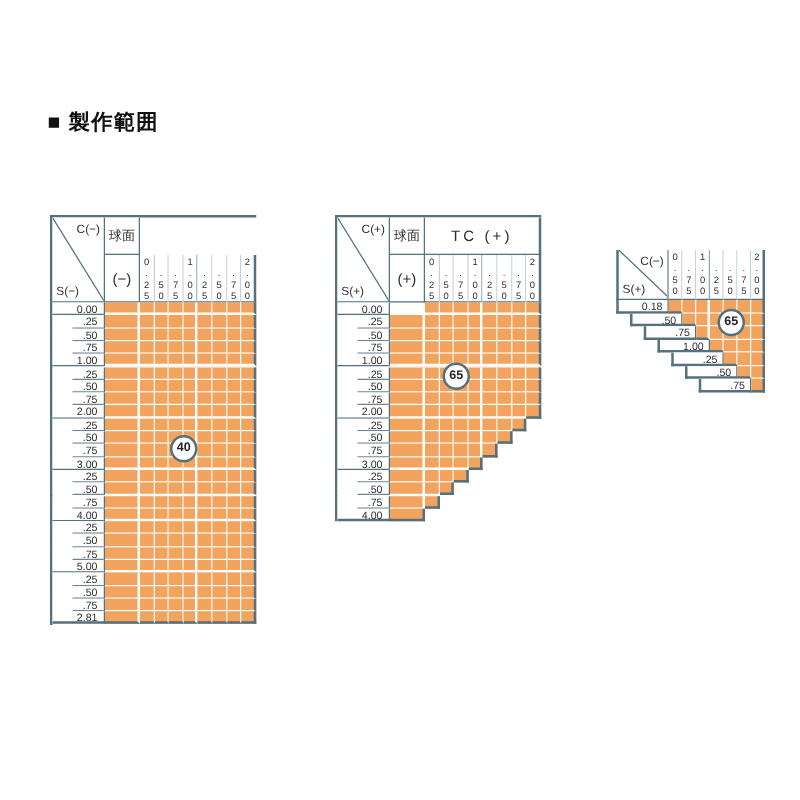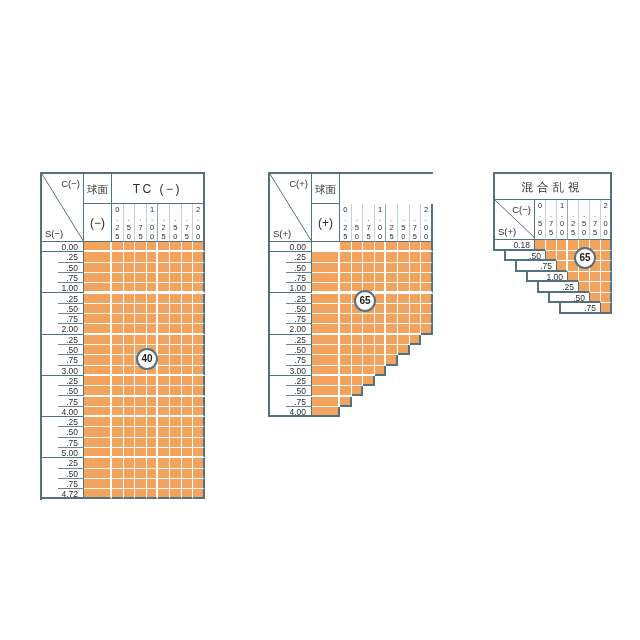--- a/index.html
+++ b/index.html
@@ -5,30 +5,30 @@
   html,body{margin:0;padding:0;background:#ffffff;}
   #canvas{position:relative;width:640px;height:640px;background:#ffffff;overflow:hidden;
           font-family:"Liberation Sans","DejaVu Sans",sans-serif;color:#2e2e2e;}
   #page-title{position:absolute;left:38px;top:86px;font-size:17px;font-weight:bold;
               color:#111;letter-spacing:1px;}
 </style>
 </head>
 <body>
 
 <div id="canvas">
+  <div id="page-title">■ 製作範囲</div>
 <div style="position: absolute; box-sizing: border-box; left: 40px; top: 172px; width: 164.8px; height: 327.5px; border-top: 2px solid rgb(83, 113, 127); border-left: 2px solid rgb(83, 113, 127); background: transparent;">
       <div style="position: absolute; box-sizing: border-box; left: 0px; top: 0px; width: 42px; height: 68px; background: rgb(255, 255, 255); border-right: 1px solid rgb(83, 113, 127); border-bottom: 1.5px solid rgb(83, 113, 127); overflow: hidden;">
         <div style="position: absolute; box-sizing: border-box; left: 0px; top: 0px; width: 42px; height: 68px;"><svg width="42" height="68">
             <line x1="0" y1="0" x2="42" y2="68" stroke="#53717F" stroke-width="1"></line>
           </svg></div>
         <div style="position: absolute; box-sizing: border-box; right: 3px; top: 4px; font-size: 9.5px; left: auto;">C(−)</div>
         <div style="position: absolute; box-sizing: border-box; left: 3px; bottom: 2px; top: auto; font-size: 9.5px;">S(−)</div>
       </div>
       <div style="position: absolute; box-sizing: border-box; left: 42px; top: 0px; width: 28px; height: 30px; background: rgb(255, 255, 255); border-right: 1px solid rgb(83, 113, 127); border-bottom: 1px solid rgb(83, 113, 127); text-align: center; font-size: 10.5px; line-height: 30px;">球面</div>
-      <div style="position: absolute; box-sizing: border-box; left: 70px; top: 0px; width: 92.8px; height: 30px; background: rgb(255, 255, 255); border-right: 2px solid rgb(83, 113, 127); border-bottom: 1px solid rgb(83, 113, 127); text-align: center; font-size: 12px; letter-spacing: 2.5px; line-height: 30px;">TC (−)</div>
       <div style="position: absolute; box-sizing: border-box; left: 42px; top: 30px; width: 28px; height: 38px; background: rgb(255, 255, 255); border-right: 1px solid rgb(83, 113, 127); border-bottom: 1.5px solid rgb(83, 113, 127); text-align: center; font-size: 12px; line-height: 38px;">(−)</div>
       <div style="position: absolute; box-sizing: border-box; left: 70px; top: 30px; width: 11.6px; height: 38px; background: rgb(255, 255, 255); border-right: 1px solid rgb(199, 208, 212); border-bottom: 1.5px solid rgb(83, 113, 127); text-align: center; font-size: 7.5px; line-height: 9px; padding-top: 1px; color: rgb(46, 46, 46);">
         <div style="position: relative; box-sizing: border-box; height: 9px; text-align: center;">0</div>
         <div style="position: relative; box-sizing: border-box; height: 9px; text-align: center;">.</div>
         <div style="position: relative; box-sizing: border-box; height: 9px; text-align: center;">2</div>
         <div style="position: relative; box-sizing: border-box; height: 9px; text-align: center;">5</div>
       </div>
       <div style="position: absolute; box-sizing: border-box; left: 81.6px; top: 30px; width: 11.6px; height: 38px; background: rgb(255, 255, 255); border-right: 1px solid rgb(199, 208, 212); border-bottom: 1.5px solid rgb(83, 113, 127); text-align: center; font-size: 7.5px; line-height: 9px; padding-top: 1px; color: rgb(46, 46, 46);">
         <div style="position: relative; box-sizing: border-box; height: 9px; text-align: center;"></div>
         <div style="position: relative; box-sizing: border-box; height: 9px; text-align: center;">.</div>
@@ -304,41 +304,42 @@
       <div style="position: absolute; box-sizing: border-box; left: 0px; top: 304.9px; width: 42px; height: 10.3px; background: rgb(255, 255, 255); border-right: 1px solid rgb(83, 113, 127); text-align: right; padding-right: 5px; font-size: 8.5px; line-height: 10.3px; color: rgb(46, 46, 46); border-bottom: none;">.75<div style="position: absolute; box-sizing: border-box; inset: auto 0px 0px 38%; height: 0px; border-bottom: 1px solid rgb(109, 133, 147);"></div></div>
       <div style="position: absolute; box-sizing: border-box; left: 42px; top: 304.9px; width: 28px; height: 10.3px; background: rgb(242, 164, 95); border-right: 2px solid rgb(255, 255, 255); border-bottom: 1px solid rgb(255, 255, 255);"></div>
       <div style="position: absolute; box-sizing: border-box; left: 70px; top: 304.9px; width: 11.6px; height: 10.3px; background: rgb(242, 164, 95); border-right: 1px solid rgb(255, 255, 255); border-bottom: 1px solid rgb(255, 255, 255);"></div>
       <div style="position: absolute; box-sizing: border-box; left: 81.6px; top: 304.9px; width: 11.6px; height: 10.3px; background: rgb(242, 164, 95); border-right: 1px solid rgb(255, 255, 255); border-bottom: 1px solid rgb(255, 255, 255);"></div>
       <div style="position: absolute; box-sizing: border-box; left: 93.2px; top: 304.9px; width: 11.6px; height: 10.3px; background: rgb(242, 164, 95); border-right: 1px solid rgb(255, 255, 255); border-bottom: 1px solid rgb(255, 255, 255);"></div>
       <div style="position: absolute; box-sizing: border-box; left: 104.8px; top: 304.9px; width: 11.6px; height: 10.3px; background: rgb(242, 164, 95); border-right: 2px solid rgb(255, 255, 255); border-bottom: 1px solid rgb(255, 255, 255);"></div>
       <div style="position: absolute; box-sizing: border-box; left: 116.4px; top: 304.9px; width: 11.6px; height: 10.3px; background: rgb(242, 164, 95); border-right: 1px solid rgb(255, 255, 255); border-bottom: 1px solid rgb(255, 255, 255);"></div>
       <div style="position: absolute; box-sizing: border-box; left: 128px; top: 304.9px; width: 11.6px; height: 10.3px; background: rgb(242, 164, 95); border-right: 1px solid rgb(255, 255, 255); border-bottom: 1px solid rgb(255, 255, 255);"></div>
       <div style="position: absolute; box-sizing: border-box; left: 139.6px; top: 304.9px; width: 11.6px; height: 10.3px; background: rgb(242, 164, 95); border-right: 1px solid rgb(255, 255, 255); border-bottom: 1px solid rgb(255, 255, 255);"></div>
       <div style="position: absolute; box-sizing: border-box; left: 151.2px; top: 304.9px; width: 11.6px; height: 10.3px; background: rgb(242, 164, 95); border-right: 2px solid rgb(83, 113, 127); border-bottom: 1px solid rgb(255, 255, 255);"></div>
-      <div style="position: absolute; box-sizing: border-box; left: 0px; top: 315.2px; width: 42px; height: 10.3px; background: rgb(255, 255, 255); border-right: 1px solid rgb(83, 113, 127); text-align: right; padding-right: 5px; font-size: 8.5px; line-height: 10.3px; color: rgb(46, 46, 46); border-bottom: 2px solid rgb(83, 113, 127);">4.72</div>
+      <div style="position: absolute; box-sizing: border-box; left: 0px; top: 315.2px; width: 42px; height: 10.3px; background: rgb(255, 255, 255); border-right: 1px solid rgb(83, 113, 127); text-align: right; padding-right: 5px; font-size: 8.5px; line-height: 10.3px; color: rgb(46, 46, 46); border-bottom: 2px solid rgb(83, 113, 127);">2.81</div>
       <div style="position: absolute; box-sizing: border-box; left: 42px; top: 315.2px; width: 28px; height: 10.3px; background: rgb(242, 164, 95); border-right: 2px solid rgb(255, 255, 255); border-bottom: 2px solid rgb(83, 113, 127);"></div>
       <div style="position: absolute; box-sizing: border-box; left: 70px; top: 315.2px; width: 11.6px; height: 10.3px; background: rgb(242, 164, 95); border-right: 1px solid rgb(255, 255, 255); border-bottom: 2px solid rgb(83, 113, 127);"></div>
       <div style="position: absolute; box-sizing: border-box; left: 81.6px; top: 315.2px; width: 11.6px; height: 10.3px; background: rgb(242, 164, 95); border-right: 1px solid rgb(255, 255, 255); border-bottom: 2px solid rgb(83, 113, 127);"></div>
       <div style="position: absolute; box-sizing: border-box; left: 93.2px; top: 315.2px; width: 11.6px; height: 10.3px; background: rgb(242, 164, 95); border-right: 1px solid rgb(255, 255, 255); border-bottom: 2px solid rgb(83, 113, 127);"></div>
       <div style="position: absolute; box-sizing: border-box; left: 104.8px; top: 315.2px; width: 11.6px; height: 10.3px; background: rgb(242, 164, 95); border-right: 2px solid rgb(255, 255, 255); border-bottom: 2px solid rgb(83, 113, 127);"></div>
       <div style="position: absolute; box-sizing: border-box; left: 116.4px; top: 315.2px; width: 11.6px; height: 10.3px; background: rgb(242, 164, 95); border-right: 1px solid rgb(255, 255, 255); border-bottom: 2px solid rgb(83, 113, 127);"></div>
       <div style="position: absolute; box-sizing: border-box; left: 128px; top: 315.2px; width: 11.6px; height: 10.3px; background: rgb(242, 164, 95); border-right: 1px solid rgb(255, 255, 255); border-bottom: 2px solid rgb(83, 113, 127);"></div>
       <div style="position: absolute; box-sizing: border-box; left: 139.6px; top: 315.2px; width: 11.6px; height: 10.3px; background: rgb(242, 164, 95); border-right: 1px solid rgb(255, 255, 255); border-bottom: 2px solid rgb(83, 113, 127);"></div>
       <div style="position: absolute; box-sizing: border-box; left: 151.2px; top: 315.2px; width: 11.6px; height: 10.3px; background: rgb(242, 164, 95); border-right: 2px solid rgb(83, 113, 127); border-bottom: 2px solid rgb(83, 113, 127);"></div>
       <div style="position: absolute; box-sizing: border-box; left: 94px; top: 174px; width: 22px; height: 22px; border: 2px solid rgb(83, 113, 127); border-radius: 50%; background: rgb(255, 255, 255); text-align: center; font-size: 10px; font-weight: bold; line-height: 18px; color: rgb(34, 34, 34); z-index: 5;">40</div>
     </div>
     <div style="position: absolute; box-sizing: border-box; left: 268px; top: 172px; width: 164.8px; height: 245.1px; border-top: 2px solid rgb(83, 113, 127); border-left: 2px solid rgb(83, 113, 127); background: transparent;">
       <div style="position: absolute; box-sizing: border-box; left: 0px; top: 0px; width: 42px; height: 68px; background: rgb(255, 255, 255); border-right: 1px solid rgb(83, 113, 127); border-bottom: 1.5px solid rgb(83, 113, 127); overflow: hidden;">
         <div style="position: absolute; box-sizing: border-box; left: 0px; top: 0px; width: 42px; height: 68px;"><svg width="42" height="68">
             <line x1="0" y1="0" x2="42" y2="68" stroke="#53717F" stroke-width="1"></line>
           </svg></div>
         <div style="position: absolute; box-sizing: border-box; right: 3px; top: 4px; font-size: 9.5px; left: auto;">C(+)</div>
         <div style="position: absolute; box-sizing: border-box; left: 3px; bottom: 2px; top: auto; font-size: 9.5px;">S(+)</div>
       </div>
       <div style="position: absolute; box-sizing: border-box; left: 42px; top: 0px; width: 28px; height: 30px; background: rgb(255, 255, 255); border-right: 1px solid rgb(83, 113, 127); border-bottom: 1px solid rgb(83, 113, 127); text-align: center; font-size: 10.5px; line-height: 30px;">球面</div>
+      <div style="position: absolute; box-sizing: border-box; left: 70px; top: 0px; width: 92.8px; height: 30px; background: rgb(255, 255, 255); border-right: 2px solid rgb(83, 113, 127); border-bottom: 1px solid rgb(83, 113, 127); text-align: center; font-size: 12px; letter-spacing: 2.5px; line-height: 30px;">TC (+)</div>
       <div style="position: absolute; box-sizing: border-box; left: 42px; top: 30px; width: 28px; height: 38px; background: rgb(255, 255, 255); border-right: 1px solid rgb(83, 113, 127); border-bottom: 1.5px solid rgb(83, 113, 127); text-align: center; font-size: 12px; line-height: 38px;">(+)</div>
       <div style="position: absolute; box-sizing: border-box; left: 70px; top: 30px; width: 11.6px; height: 38px; background: rgb(255, 255, 255); border-right: 1px solid rgb(199, 208, 212); border-bottom: 1.5px solid rgb(83, 113, 127); text-align: center; font-size: 7.5px; line-height: 9px; padding-top: 1px; color: rgb(46, 46, 46);">
         <div style="position: relative; box-sizing: border-box; height: 9px; text-align: center;">0</div>
         <div style="position: relative; box-sizing: border-box; height: 9px; text-align: center;">.</div>
         <div style="position: relative; box-sizing: border-box; height: 9px; text-align: center;">2</div>
         <div style="position: relative; box-sizing: border-box; height: 9px; text-align: center;">5</div>
       </div>
       <div style="position: absolute; box-sizing: border-box; left: 81.6px; top: 30px; width: 11.6px; height: 38px; background: rgb(255, 255, 255); border-right: 1px solid rgb(199, 208, 212); border-bottom: 1.5px solid rgb(83, 113, 127); text-align: center; font-size: 7.5px; line-height: 9px; padding-top: 1px; color: rgb(46, 46, 46);">
         <div style="position: relative; box-sizing: border-box; height: 9px; text-align: center;"></div>
         <div style="position: relative; box-sizing: border-box; height: 9px; text-align: center;">.</div>
@@ -510,21 +511,20 @@
       <div style="position: absolute; box-sizing: border-box; left: 70px; top: 212.2px; width: 11.6px; height: 10.3px; background: rgb(242, 164, 95); border-right: 1px solid rgb(255, 255, 255); border-bottom: 1px solid rgb(255, 255, 255);"></div>
       <div style="position: absolute; box-sizing: border-box; left: 81.6px; top: 212.2px; width: 11.6px; height: 10.3px; background: rgb(242, 164, 95); border-right: 2px solid rgb(83, 113, 127); border-bottom: 2px solid rgb(83, 113, 127);"></div>
       <div style="position: absolute; box-sizing: border-box; left: 0px; top: 222.5px; width: 42px; height: 10.3px; background: rgb(255, 255, 255); border-right: 1px solid rgb(83, 113, 127); text-align: right; padding-right: 5px; font-size: 8.5px; line-height: 10.3px; color: rgb(46, 46, 46); border-bottom: none;">.75<div style="position: absolute; box-sizing: border-box; inset: auto 0px 0px 38%; height: 0px; border-bottom: 1px solid rgb(109, 133, 147);"></div></div>
       <div style="position: absolute; box-sizing: border-box; left: 42px; top: 222.5px; width: 28px; height: 10.3px; background: rgb(242, 164, 95); border-right: 2px solid rgb(255, 255, 255); border-bottom: 1px solid rgb(255, 255, 255);"></div>
       <div style="position: absolute; box-sizing: border-box; left: 70px; top: 222.5px; width: 11.6px; height: 10.3px; background: rgb(242, 164, 95); border-right: 2px solid rgb(83, 113, 127); border-bottom: 2px solid rgb(83, 113, 127);"></div>
       <div style="position: absolute; box-sizing: border-box; left: 0px; top: 232.8px; width: 42px; height: 10.3px; background: rgb(255, 255, 255); border-right: 1px solid rgb(83, 113, 127); text-align: right; padding-right: 5px; font-size: 8.5px; line-height: 10.3px; color: rgb(46, 46, 46); border-bottom: 2px solid rgb(83, 113, 127);">4.00</div>
       <div style="position: absolute; box-sizing: border-box; left: 42px; top: 232.8px; width: 28px; height: 10.3px; background: rgb(242, 164, 95); border-right: 2px solid rgb(83, 113, 127); border-bottom: 2px solid rgb(83, 113, 127);"></div>
       <div style="position: absolute; box-sizing: border-box; left: 84px; top: 116px; width: 22px; height: 22px; border: 2px solid rgb(83, 113, 127); border-radius: 50%; background: rgb(255, 255, 255); text-align: center; font-size: 10px; font-weight: bold; line-height: 18px; color: rgb(34, 34, 34); z-index: 5;">65</div>
     </div>
     <div style="position: absolute; box-sizing: border-box; left: 493px; top: 172px; width: 123px; height: 145.5px;">
-      <div style="position: absolute; box-sizing: border-box; left: 0px; top: 0px; width: 119px; height: 28px; background: rgb(255, 255, 255); border-width: 2px 2px 1px; border-style: solid; border-color: rgb(83, 113, 127); text-align: center; font-size: 11.5px; letter-spacing: 4px; line-height: 26px;">混合乱視</div>
       <div style="position: absolute; box-sizing: border-box; left: 0px; top: 28px; width: 42px; height: 40px; background: rgb(255, 255, 255); border-right: 1px solid rgb(83, 113, 127); border-bottom: 1.5px solid rgb(83, 113, 127); overflow: hidden; border-left: 2px solid rgb(83, 113, 127);">
         <div style="position: absolute; box-sizing: border-box; left: 0px; top: 0px; width: 42px; height: 40px;"><svg width="42" height="40">
             <line x1="0" y1="0" x2="42" y2="40" stroke="#53717F" stroke-width="1"></line>
           </svg></div>
         <div style="position: absolute; box-sizing: border-box; right: 3px; top: 4px; font-size: 9.5px; left: auto;">C(−)</div>
         <div style="position: absolute; box-sizing: border-box; left: 3px; bottom: 2px; top: auto; font-size: 9.5px;">S(+)</div>
       </div>
       <div style="position: absolute; box-sizing: border-box; left: 42px; top: 28px; width: 11px; height: 40px; background: rgb(255, 255, 255); border-right: 1px solid rgb(199, 208, 212); border-bottom: 1.5px solid rgb(83, 113, 127); text-align: center; font-size: 7.5px; line-height: 9px; padding-top: 1px; color: rgb(46, 46, 46);">
         <div style="position: relative; box-sizing: border-box; height: 9px; text-align: center;">0</div>
         <div style="position: relative; box-sizing: border-box; height: 9px; text-align: center;">.</div>

